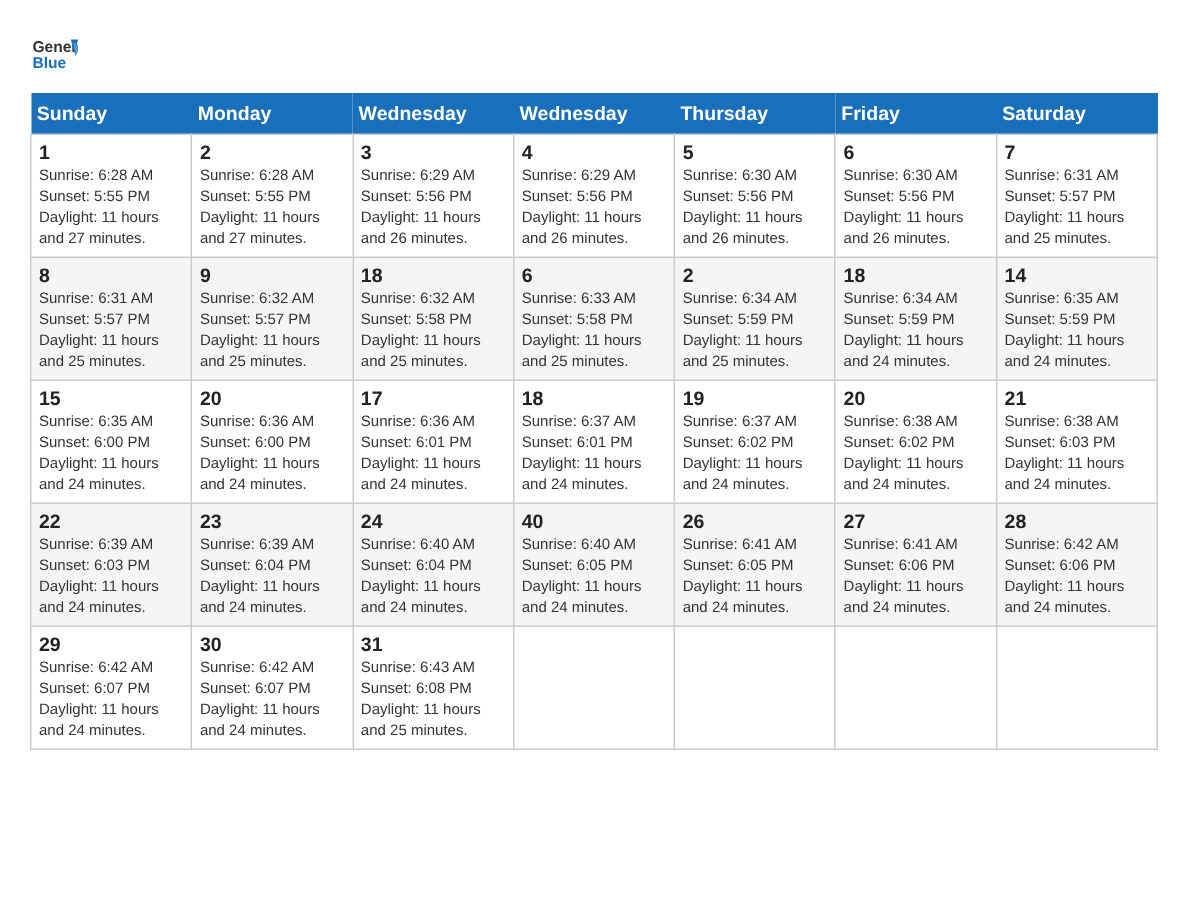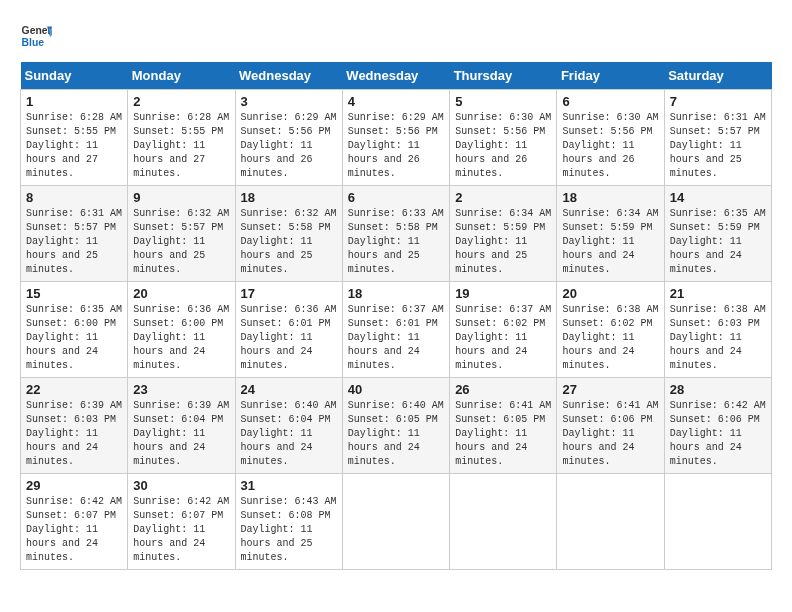--- a/index.html
+++ b/index.html
@@ -65,21 +65,20 @@
       font-size: 13px;
       font-weight: bold;
       color: #222;
       display: block;
       margin-bottom: 2px;
     }
     .day-detail {
       color: #333;
       font-size: 10px;
       line-height: 1.4;
-      font-family: Liberation Mono, monospace;
     }
     .empty-cell {
       background: #fff !important;
     }
   </style>
 </head>
 <body>
 
 <div class="header">
   <div class="logo">

